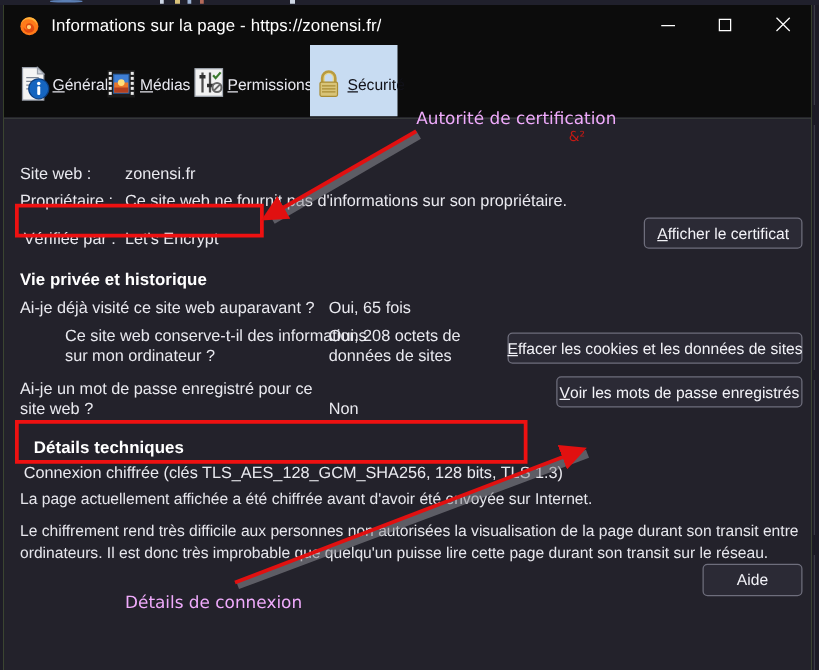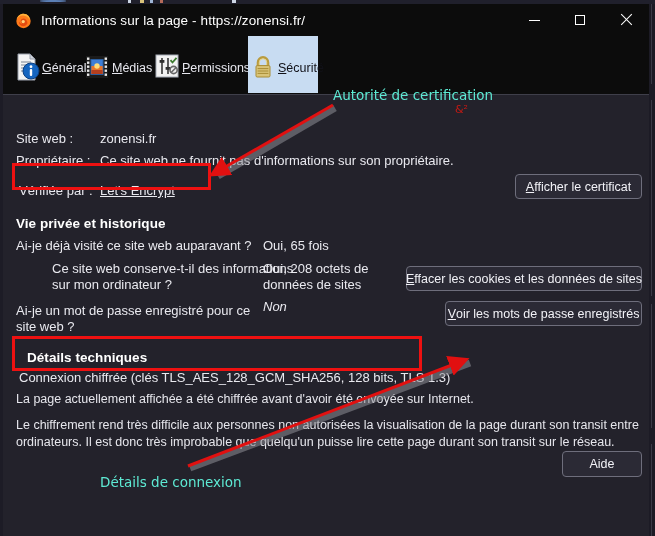--- a/index.html
+++ b/index.html
@@ -76,21 +76,21 @@
     color:#f2f2f7;font-size:12.5px;
     display:flex;align-items:center;justify-content:center;
     font-family:"Liberation Sans","DejaVu Sans",sans-serif;
     cursor:default;white-space:nowrap;padding:0 10px;
   }
 
   
   .anno{position:absolute;left:0;top:0;width:655px;height:536px;pointer-events:none;}
   .redbox{position:absolute;border:3px solid #ee1111;box-sizing:border-box;}
   .anno-txt{
-    position:absolute;color:#5eead4;font-size:13.5px;white-space:nowrap;
+    position:absolute;color:#f0abfc;font-size:13.5px;white-space:nowrap;
     font-family:"DejaVu Sans","Liberation Sans",sans-serif;
   }
   .anno-small{
     position:absolute;color:#c31a14;font-size:11px;white-space:nowrap;
     font-family:"DejaVu Sans","Liberation Sans",sans-serif;
   }
 </style>
 </head>
 <body>
 
@@ -219,36 +219,36 @@
       </div>
     </div>
 
     <div class="content">
 
       <div class="lbl-l" style="left:13px;top:36px;">Site web :</div>
       <div class="val-r" style="left:97px;top:36px;">zonensi.fr</div>
       <div class="lbl-l" style="left:13px;top:58px;">Propriétaire :</div>
       <div class="val-r" style="left:97px;top:58px;">Ce site web ne fournit pas d'informations sur son propriétaire.</div>
       <div class="lbl-l" style="left:16px;top:88px;">Vérifiée par :</div>
-      <div class="val-r" style="left:97px;top:88px;text-decoration:underline;">Let's Encrypt</div>
+      <div class="val-r" style="left:97px;top:88px;">Let's Encrypt</div>
 
       <div class="btn" style="left:512px;top:79px;width:127px;height:25px;">
         <span class="ak">A</span>
           <span>fficher le certificat</span>
       </div>
 
       <div class="sec-title" style="left:13px;top:121px;">Vie privée et historique</div>
       <div class="lbl-l" style="left:13px;top:143px;width:240px;">Ai-je déjà visité ce site web auparavant ?</div>
       <div class="val-r" style="left:260px;top:143px;">Oui, 65 fois</div>
 
       <div class="lbl-l" style="left:13px;top:166px;width:243px;margin-left:36px;">Ce site web conserve-t-il des informations sur mon ordinateur ?</div>
       <div class="val-r" style="left:260px;top:166px;width:110px;">Oui, 208 octets de données de sites</div>
 
       <div class="lbl-l" style="left:13px;top:208px;width:250px;">Ai-je un mot de passe enregistré pour ce site web ?</div>
-      <div class="val-r" style="left:260px;top:204px;font-style:italic;">Non</div>
+      <div class="val-r" style="left:260px;top:224px;">Non</div>
 
       <div class="btn" style="left:403px;top:171px;width:236px;height:25px;">
         <span class="ak">E</span>
           <span>ffacer les cookies et les données de sites</span>
       </div>
       <div class="btn" style="left:442px;top:206px;width:197px;height:25px;">
         <span class="ak">V</span>
           <span>oir les mots de passe enregistrés</span>
       </div>
 

